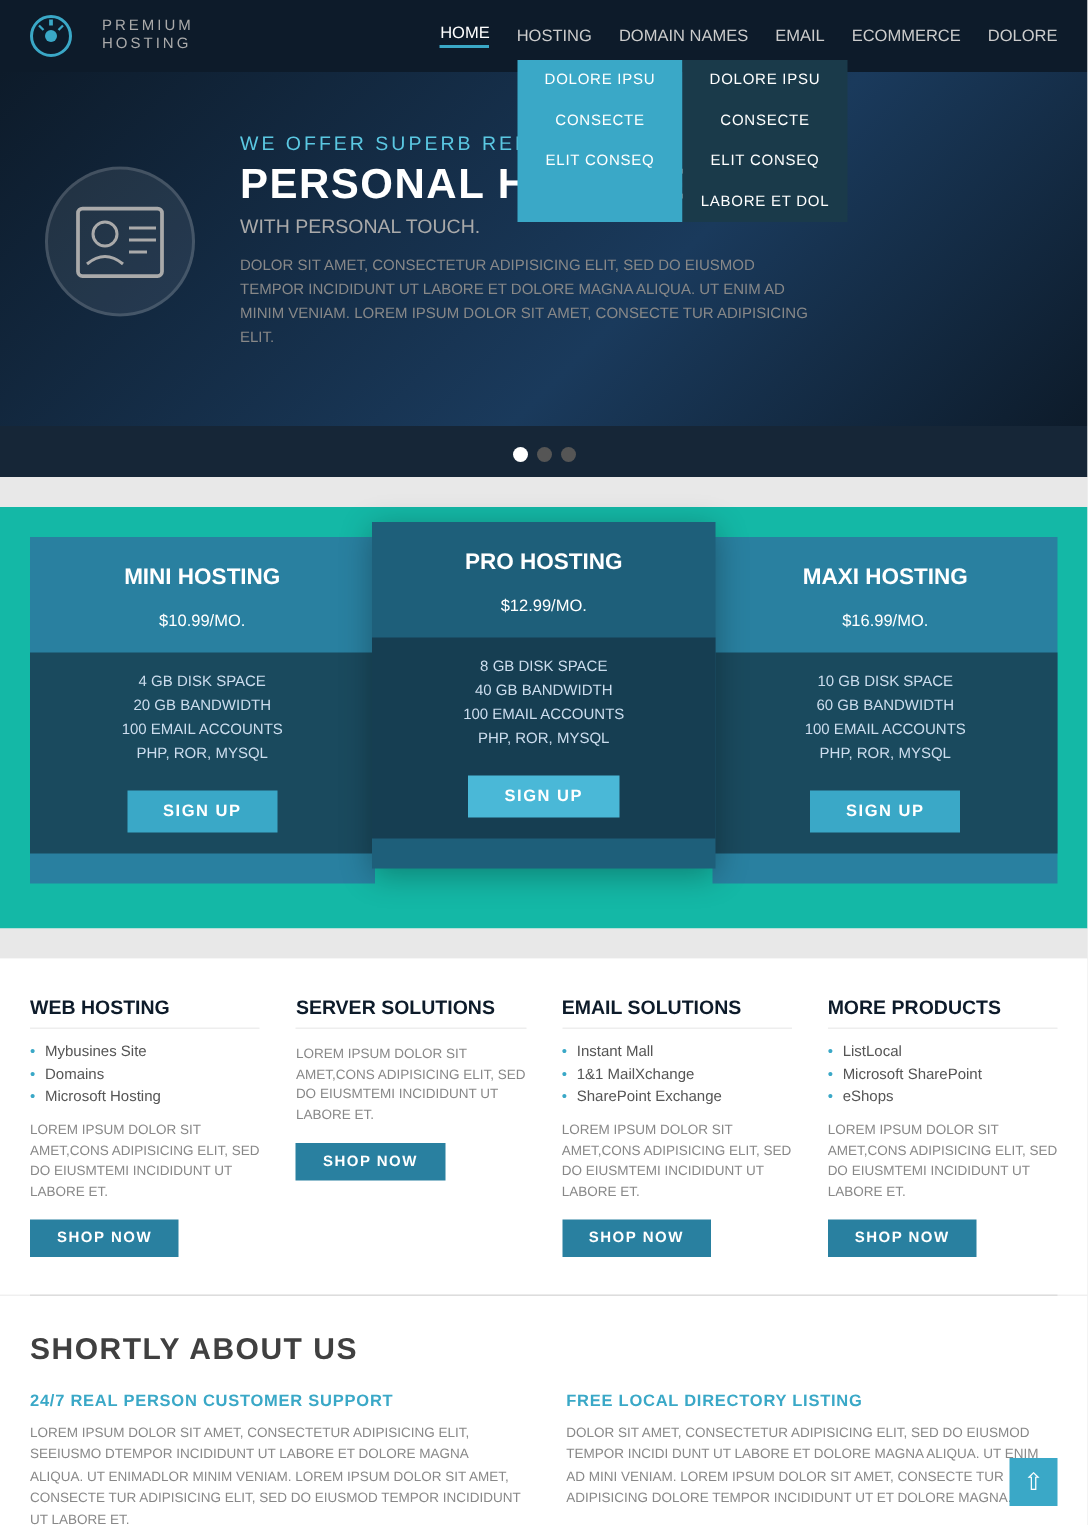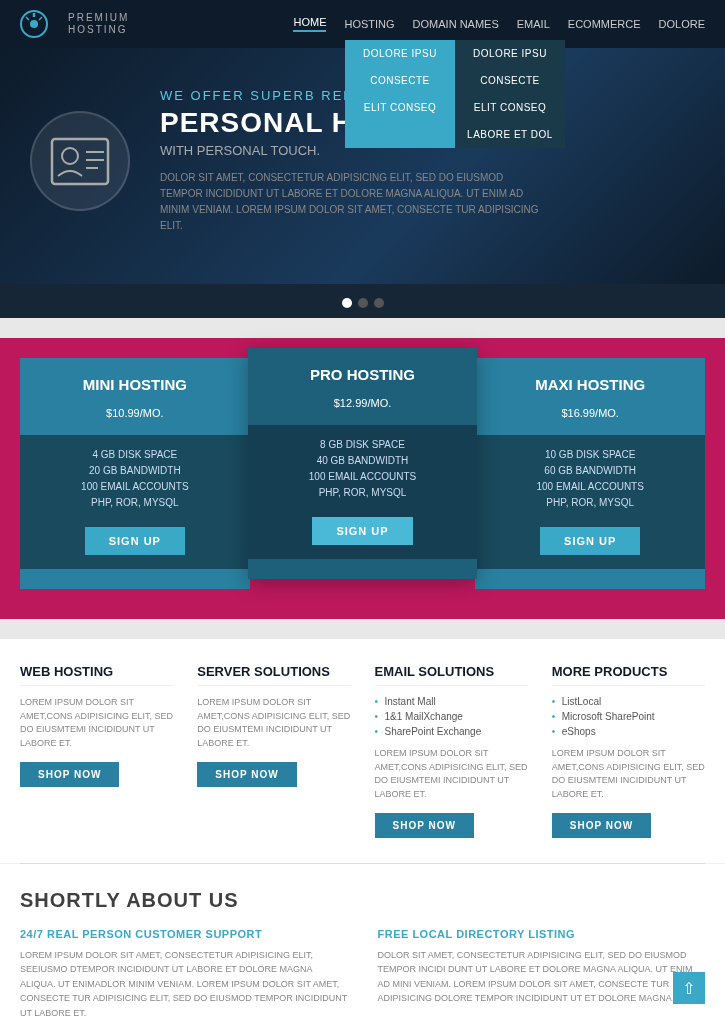--- a/index.html
+++ b/index.html
@@ -69,21 +69,21 @@
 
     
     .hero-dots { display: flex; justify-content: center; padding: 14px 0 10px; background: #162637; gap: 6px; }
     .dot { width: 10px; height: 10px; border-radius: 50%; background: #555; }
     .dot.active { background: white; }
 
     
     .section-gap { height: 20px; background: #e8e8e8; }
 
     
-    .pricing { background: #be185d; padding: 20px 20px 30px; }
+    .pricing { background: #14b8a6; padding: 20px 20px 30px; }
     .pricing-grid { display: flex; gap: 0; align-items: stretch; }
     .pricing-card {
       flex: 1;
       background: #2980a0;
       text-align: center;
       padding: 18px 10px 20px;
     }
     .pricing-card.featured {
       background: #1e5f7a;
       transform: translateY(-10px);
@@ -284,20 +284,25 @@
     </div>
   </div>
 </section>
 
 <div class="section-gap"></div>
 
 <section class="features">
   <div class="features-grid">
     <div class="feature-col">
       <div class="feature-title">WEB HOSTING</div>
+      <ul class="feature-list">
+        <li>Mybusines Site</li>
+        <li>Domains</li>
+        <li>Microsoft Hosting</li>
+      </ul>
       <div class="feature-desc">LOREM IPSUM DOLOR SIT AMET,CONS ADIPISICING ELIT, SED DO EIUSMTEMI INCIDIDUNT UT LABORE ET.</div>
       <button class="shop-btn">SHOP NOW</button>
     </div>
     <div class="feature-col">
       <div class="feature-title">SERVER SOLUTIONS</div>
       <div class="feature-desc">LOREM IPSUM DOLOR SIT AMET,CONS ADIPISICING ELIT, SED DO EIUSMTEMI INCIDIDUNT UT LABORE ET.</div>
       <button class="shop-btn">SHOP NOW</button>
     </div>
     <div class="feature-col">
       <div class="feature-title">EMAIL SOLUTIONS</div>

